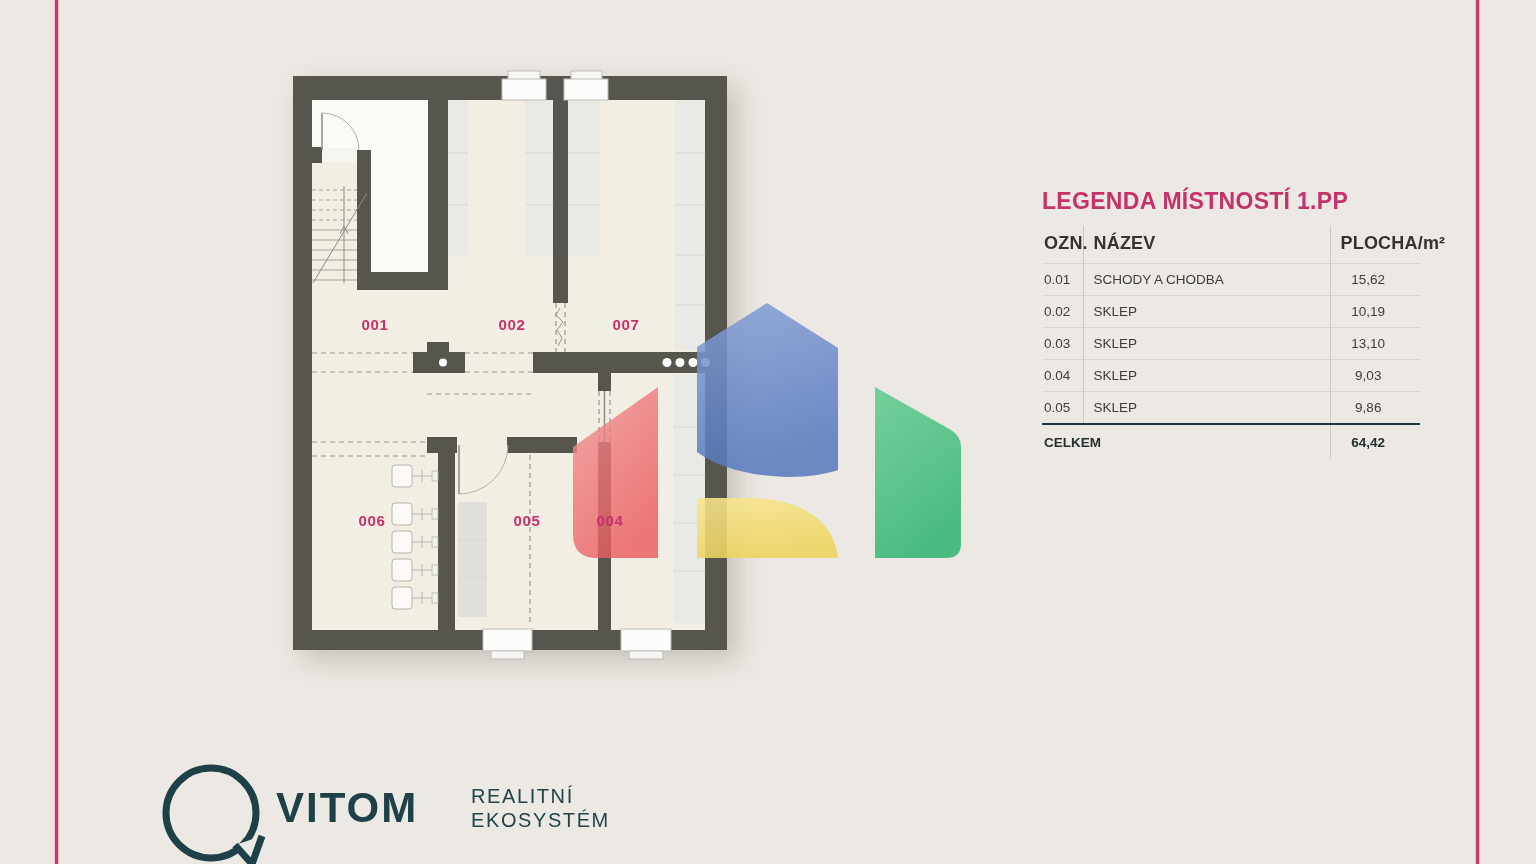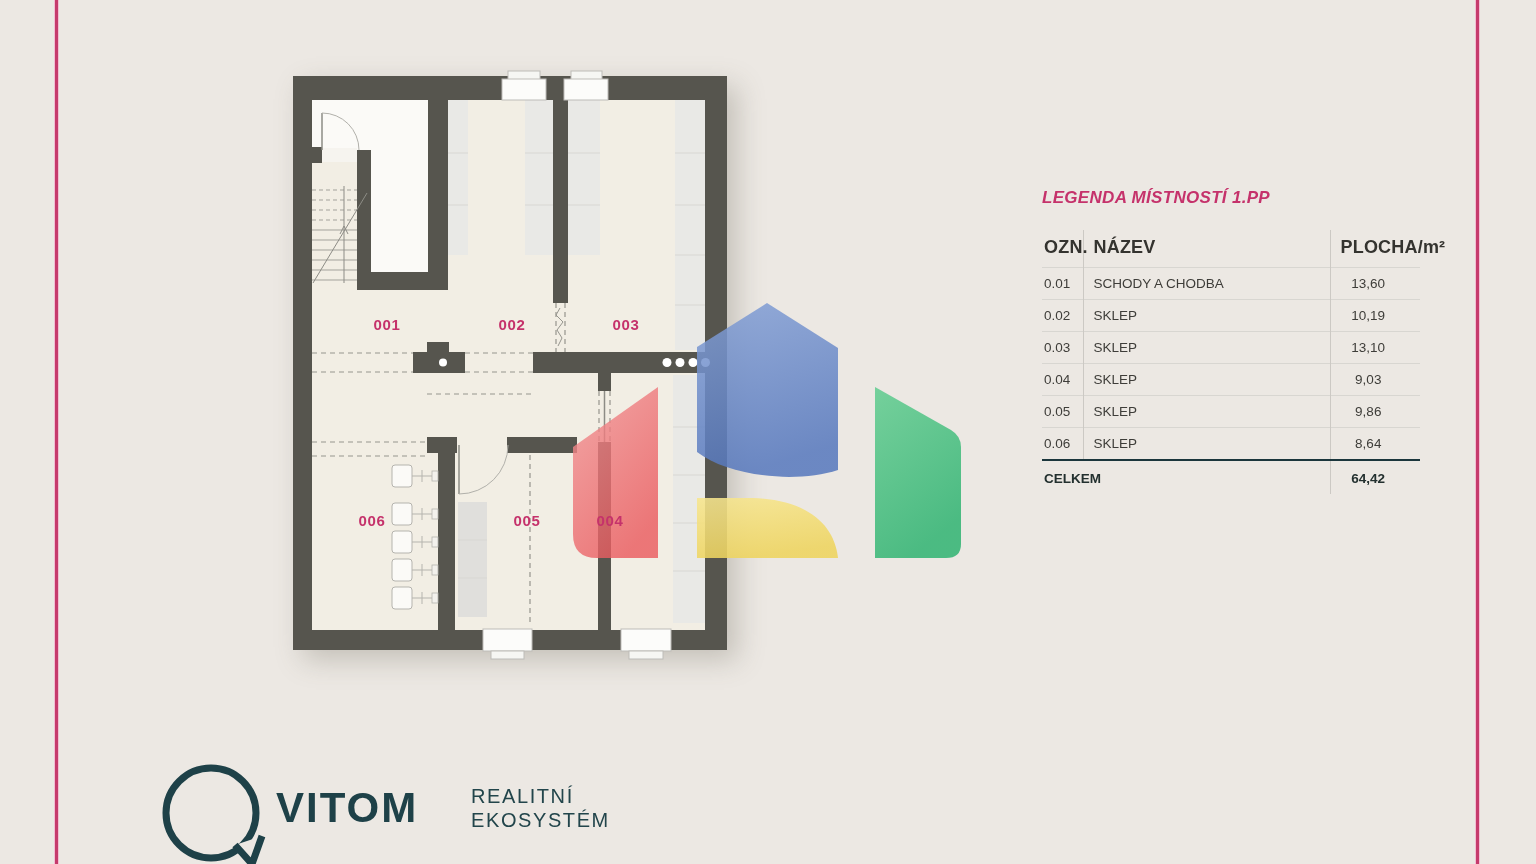--- a/index.html
+++ b/index.html
@@ -24,21 +24,21 @@
 
   
   .room-label{
     position:absolute;transform:translate(-50%,-50%);
     font-size:15px;font-weight:700;color:#c5326b;letter-spacing:.6px;
   }
 
   
   .legend{position:absolute;left:1042px;top:188px;width:378px;}
   .legend-title{
-    font-size:17px;font-weight:700;color:#c5326b;letter-spacing:.3px;margin:0 0 22px 0;font-style:italic;
+    font-size:23px;font-weight:700;color:#c5326b;letter-spacing:.3px;margin:0 0 11px 0;
   }
   .legend table{border-collapse:collapse;width:100%;table-layout:fixed;}
   .legend col.c1{width:41px;}
   .legend col.c3{width:90px;}
   .legend th{
     font-size:18px;font-weight:700;color:#34332f;text-align:left;
     padding:7px 0 9px 2px;letter-spacing:.2px;
   }
   .legend td{
     font-size:13.5px;color:#3e3d39;padding:8px 0 8px 2px;
@@ -225,23 +225,23 @@
       <path d="M697,498 L753,498 C806,500 834,523 838,558 L697,558 Z" fill="url(#gYellow)" fill-opacity="0.88"></path>
       <path d="M875,387 L951,430 Q961,436 961,447 L961,544 Q961,558 946,558 L875,558 Z" fill="url(#gGreen)" fill-opacity="0.85"></path>
     </g>
 
     <g>
       <circle cx="211" cy="813" r="45" fill="none" stroke="#1e4148" stroke-width="7"></circle>
       <path d="M235,845 L252,864 L262,836" fill="#ece8e3" stroke="#1e4148" stroke-width="7" stroke-linejoin="round"></path>
     </g>
   </svg>
 
-  <div class="room-label" style="left:387px;top:324px;text-align:right;">001</div>
+  <div class="room-label" style="left:375px;top:324px;text-align:right;">001</div>
   <div class="room-label" style="left:512px;top:324px;">002</div>
-  <div class="room-label" style="left:626px;top:324px;">003</div>
+  <div class="room-label" style="left:626px;top:324px;">007</div>
   <div class="room-label" style="left:372px;top:520px;">006</div>
   <div class="room-label" style="left:527px;top:520px;text-align:right;">005</div>
   <div class="room-label" style="left:590px;top:520px;margin-left:20px;">004</div>
 
   <div class="legend">
     <div class="legend-title">LEGENDA MÍSTNOSTÍ 1.PP</div>
     <table>
       <colgroup>
           <col class="c1">
           <col class="c2">
@@ -251,46 +251,41 @@
         <tr>
           <th>OZN.</th>
           <th class="div-l">NÁZEV</th>
           <th class="num div-l">PLOCHA/m²</th>
         </tr>
       </thead>
       <tbody>
         <tr>
           <td>0.01</td>
           <td class="div-l">SCHODY A CHODBA</td>
-          <td class="num div-l">13,60</td>
+          <td class="num div-l">15,62</td>
         </tr>
         <tr>
           <td>0.02</td>
           <td class="div-l">SKLEP</td>
           <td class="num div-l">10,19</td>
         </tr>
         <tr>
           <td>0.03</td>
           <td class="div-l">SKLEP</td>
           <td class="num div-l">13,10</td>
         </tr>
         <tr>
           <td>0.04</td>
           <td class="div-l">SKLEP</td>
           <td class="num div-l">9,03</td>
         </tr>
         <tr>
           <td>0.05</td>
           <td class="div-l">SKLEP</td>
           <td class="num div-l">9,86</td>
-        </tr>
-        <tr>
-          <td>0.06</td>
-          <td class="div-l">SKLEP</td>
-          <td class="num div-l">8,64</td>
         </tr>
         <tr class="total">
           <td colspan="2">CELKEM</td>
           <td class="num div-l">64,42</td>
         </tr>
       </tbody>
     </table>
   </div>
 
   <div class="logo-brand">VITOM</div>

